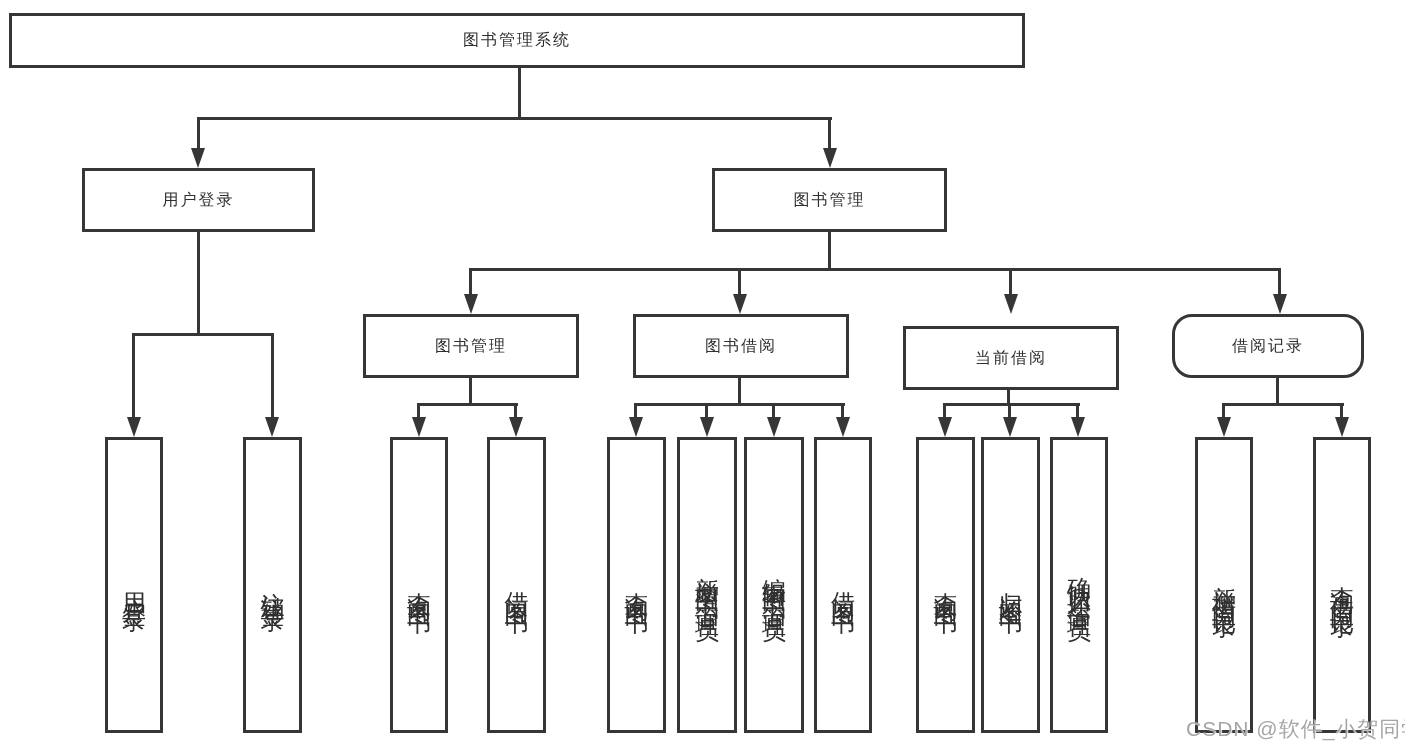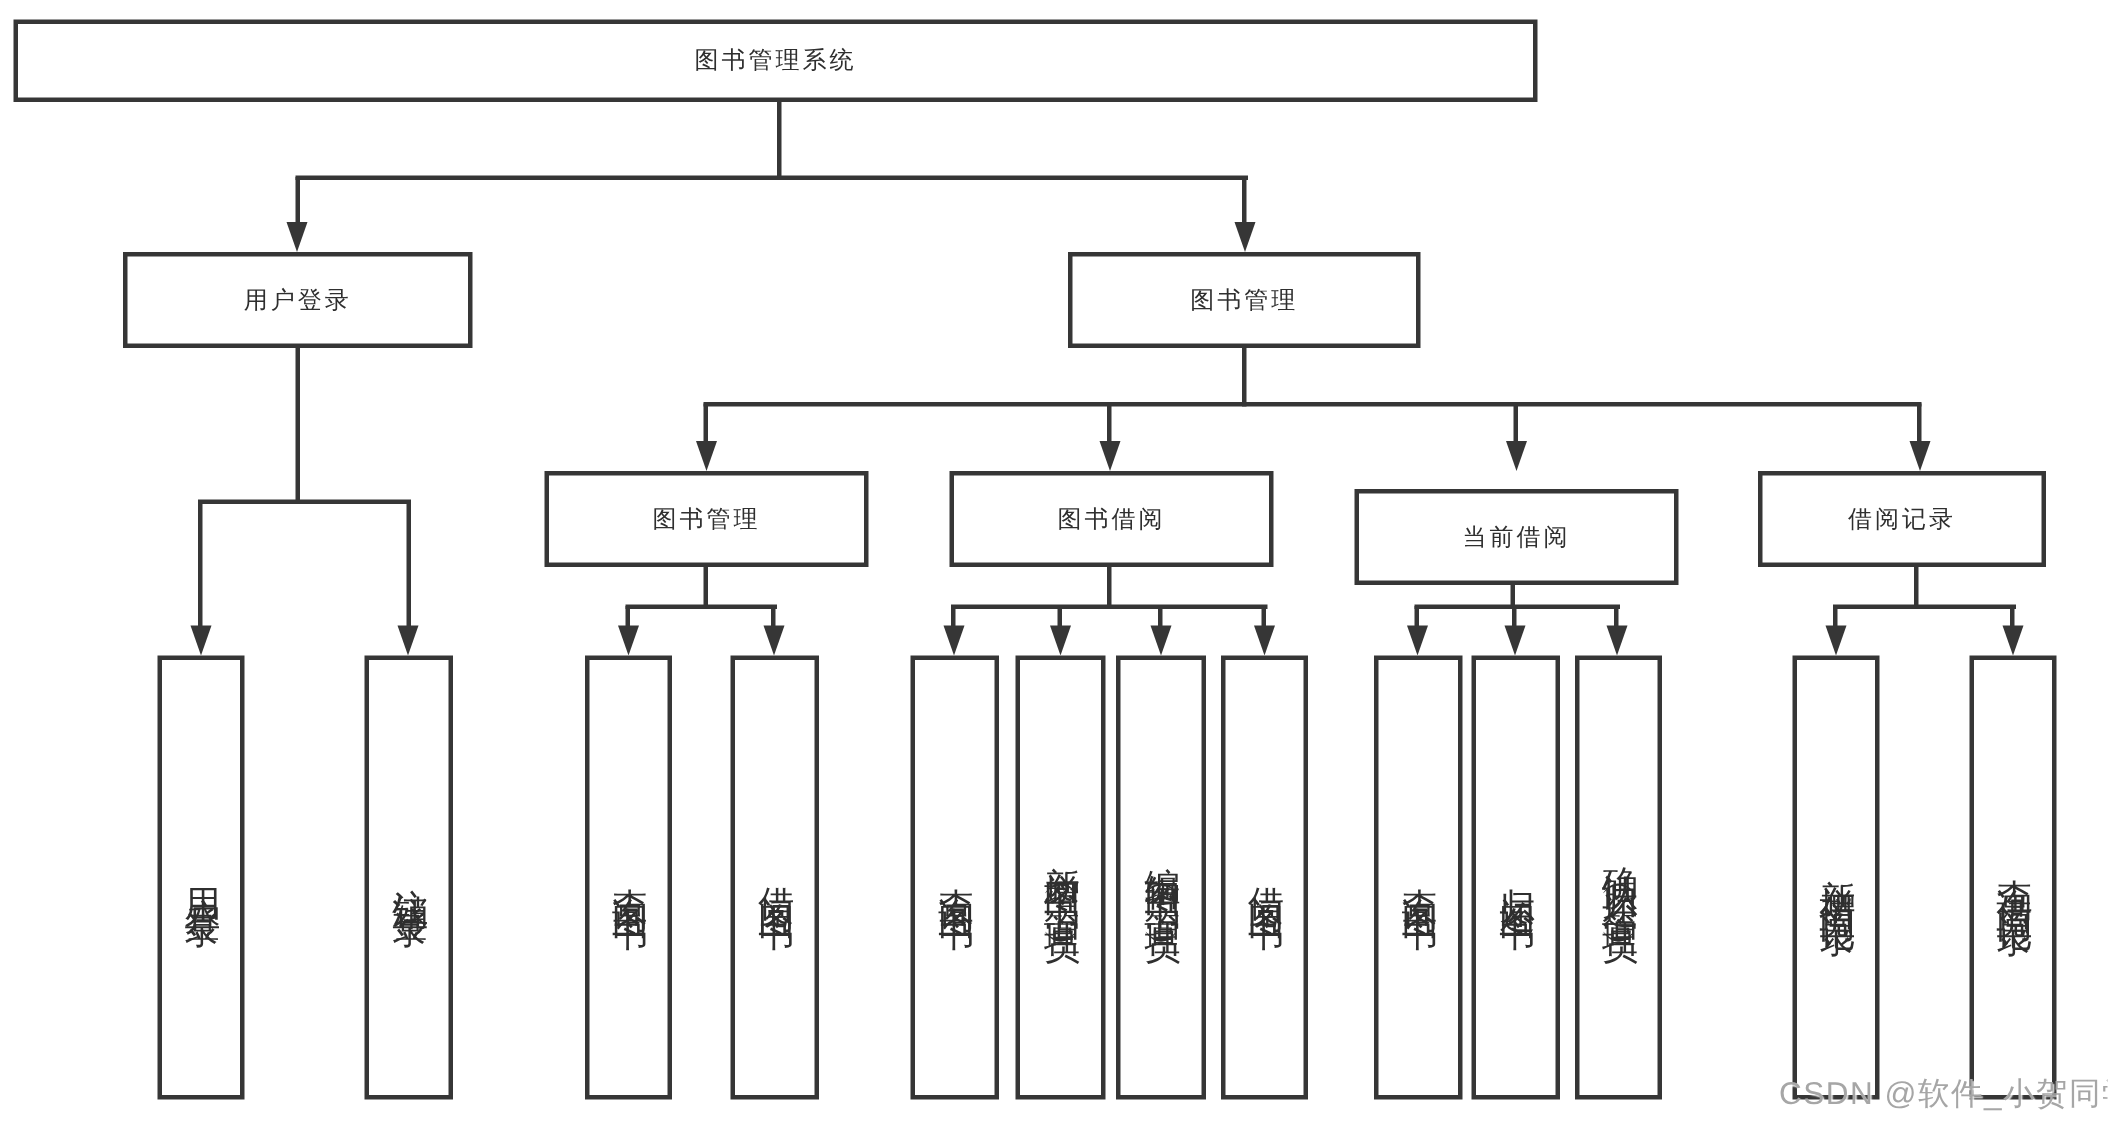--- a/index.html
+++ b/index.html
@@ -132,21 +132,21 @@
 
   <div class="box h" style="left:363px; top:314px; width:216px; height:64px;">
     <span>图书管理</span>
   </div>
   <div class="box h" style="left:633px; top:314px; width:216px; height:64px;">
     <span>图书借阅</span>
   </div>
   <div class="box h" style="left:903px; top:314px; width:216px; height:64px;margin-top:12px;">
     <span>当前借阅</span>
   </div>
-  <div class="box h" style="left:1172px; top:314px; width:192px; height:64px;">
+  <div class="box h" style="left:1172px; top:314px; width:192px; height:64px;border-radius:20px;">
     <span>借阅记录</span>
   </div>
 
   <div class="box v" style="left:105px; top:437px; width:58px; height:296px;">
     <span>用户登录</span>
   </div>
   <div class="box v" style="left:243px; top:437px; width:59px; height:296px;">
     <span>注销登录</span>
   </div>
 

